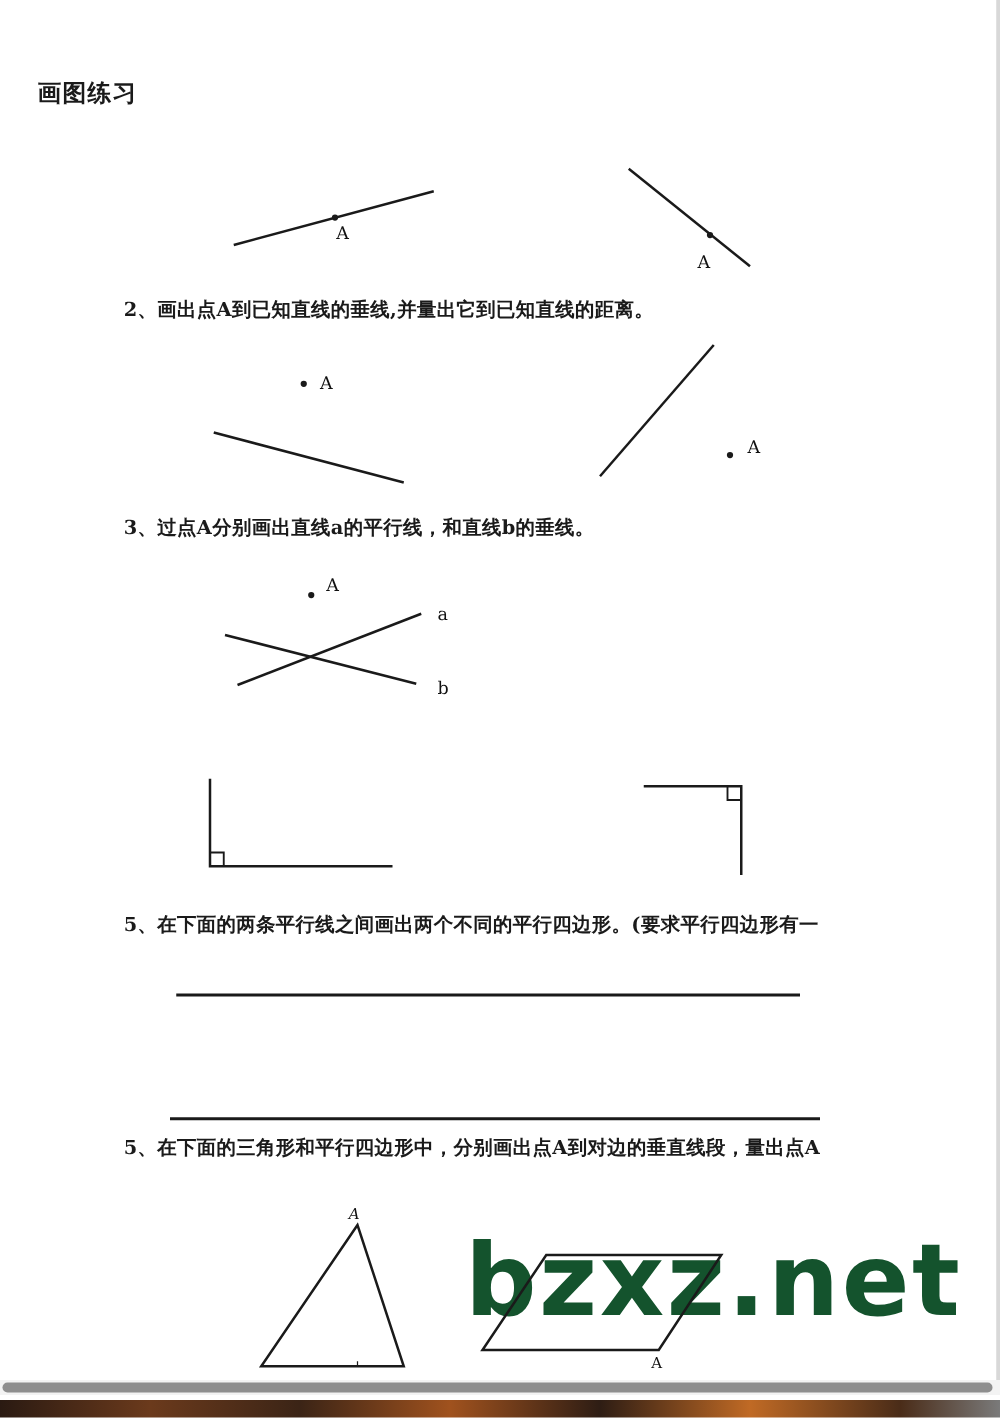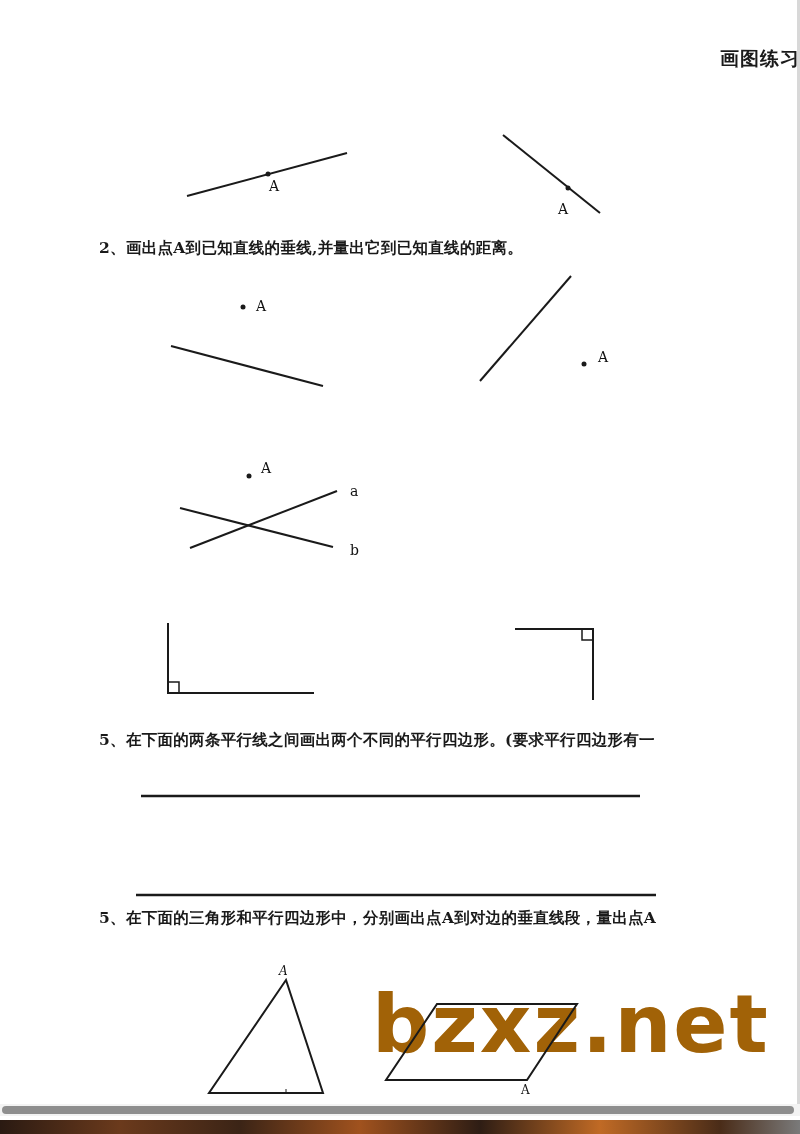--- a/index.html
+++ b/index.html
@@ -4,33 +4,33 @@
 <style>
   html, body { margin: 0; padding: 0; }
   body {
     width: 800px; height: 1134px; position: relative; overflow: hidden;
     background: #ffffff;
     font-family: "DejaVu Serif", "Liberation Serif", serif;
     color: #1a1a1a;
   }
   .page { position: absolute; left: 0; top: 0; width: 800px; height: 1104px; background: #fff; }
   .title {
-    position: absolute; top: 46px; left: 0; width: 800px; text-align: right;
+    position: absolute; top: 62px; left: 0; width: 800px; text-align: left;
     font-size: 19px; font-weight: bold; letter-spacing: 1px;
     padding-left: 30px; box-sizing: border-box;
   }
   .q {
     position: absolute; left: 99px; font-size: 15.5px; font-weight: bold;
     line-height: 32px; width: 610px; letter-spacing: 0.3px;
   }
   svg.figs { position: absolute; left: 0; top: 0; width: 800px; height: 1104px; }
   svg.figs text { font-family: "DejaVu Serif", "Liberation Serif", serif; font-size: 14px; fill: #111; }
   .watermark {
     position: absolute; left: 372px; top: 985px; font-family: "DejaVu Sans", "Liberation Sans", sans-serif;
-    font-weight: bold; font-size: 80px; color: #a16207; letter-spacing: 2px; line-height: 80px;
+    font-weight: bold; font-size: 80px; color: #14532d; letter-spacing: 2px; line-height: 80px;
     pointer-events: none;
   }
   .scrollbar-track {
     position: absolute; left: 0; top: 1104px; width: 800px; height: 12px; background: #f3f3f3;
   }
   .scrollbar-thumb {
     position: absolute; left: 2px; top: 2px; width: 792px; height: 8px; border-radius: 4px; background: #8e8e8e;
   }
   .bottom-strip {
     position: absolute; left: 0; top: 1120px; width: 800px; height: 14px;
@@ -40,20 +40,21 @@
 </style>
 </head>
 <body>
 
 <div class="page">
   <div class="watermark">bzxz.net</div>
 
   <div class="title">画图练习</div>
 
   <div class="q" style="top:232px">2、画出点A到已知直线的垂线,并量出它到已知直线的距离。</div>
+  <div class="q" style="top:406px">3、过点A分别画出直线a的平行线，和直线b的垂线。</div>
   <div class="q" style="top:724px">5、在下面的两条平行线之间画出两个不同的平行四边形。(要求平行四边形有一</div>
   <div class="q" style="top:902px">5、在下面的三角形和平行四边形中，分别画出点A到对边的垂直线段，量出点A</div>
 
   <svg class="figs" viewBox="0 0 800 1104">
     <g stroke="#1a1a1a" stroke-width="2" fill="none" stroke-linecap="butt">
 
       <line x1="187" y1="196" x2="347" y2="153"></line>
       <line x1="503" y1="135" x2="600" y2="213"></line>
 
       <line x1="171" y1="346" x2="323" y2="386"></line>

